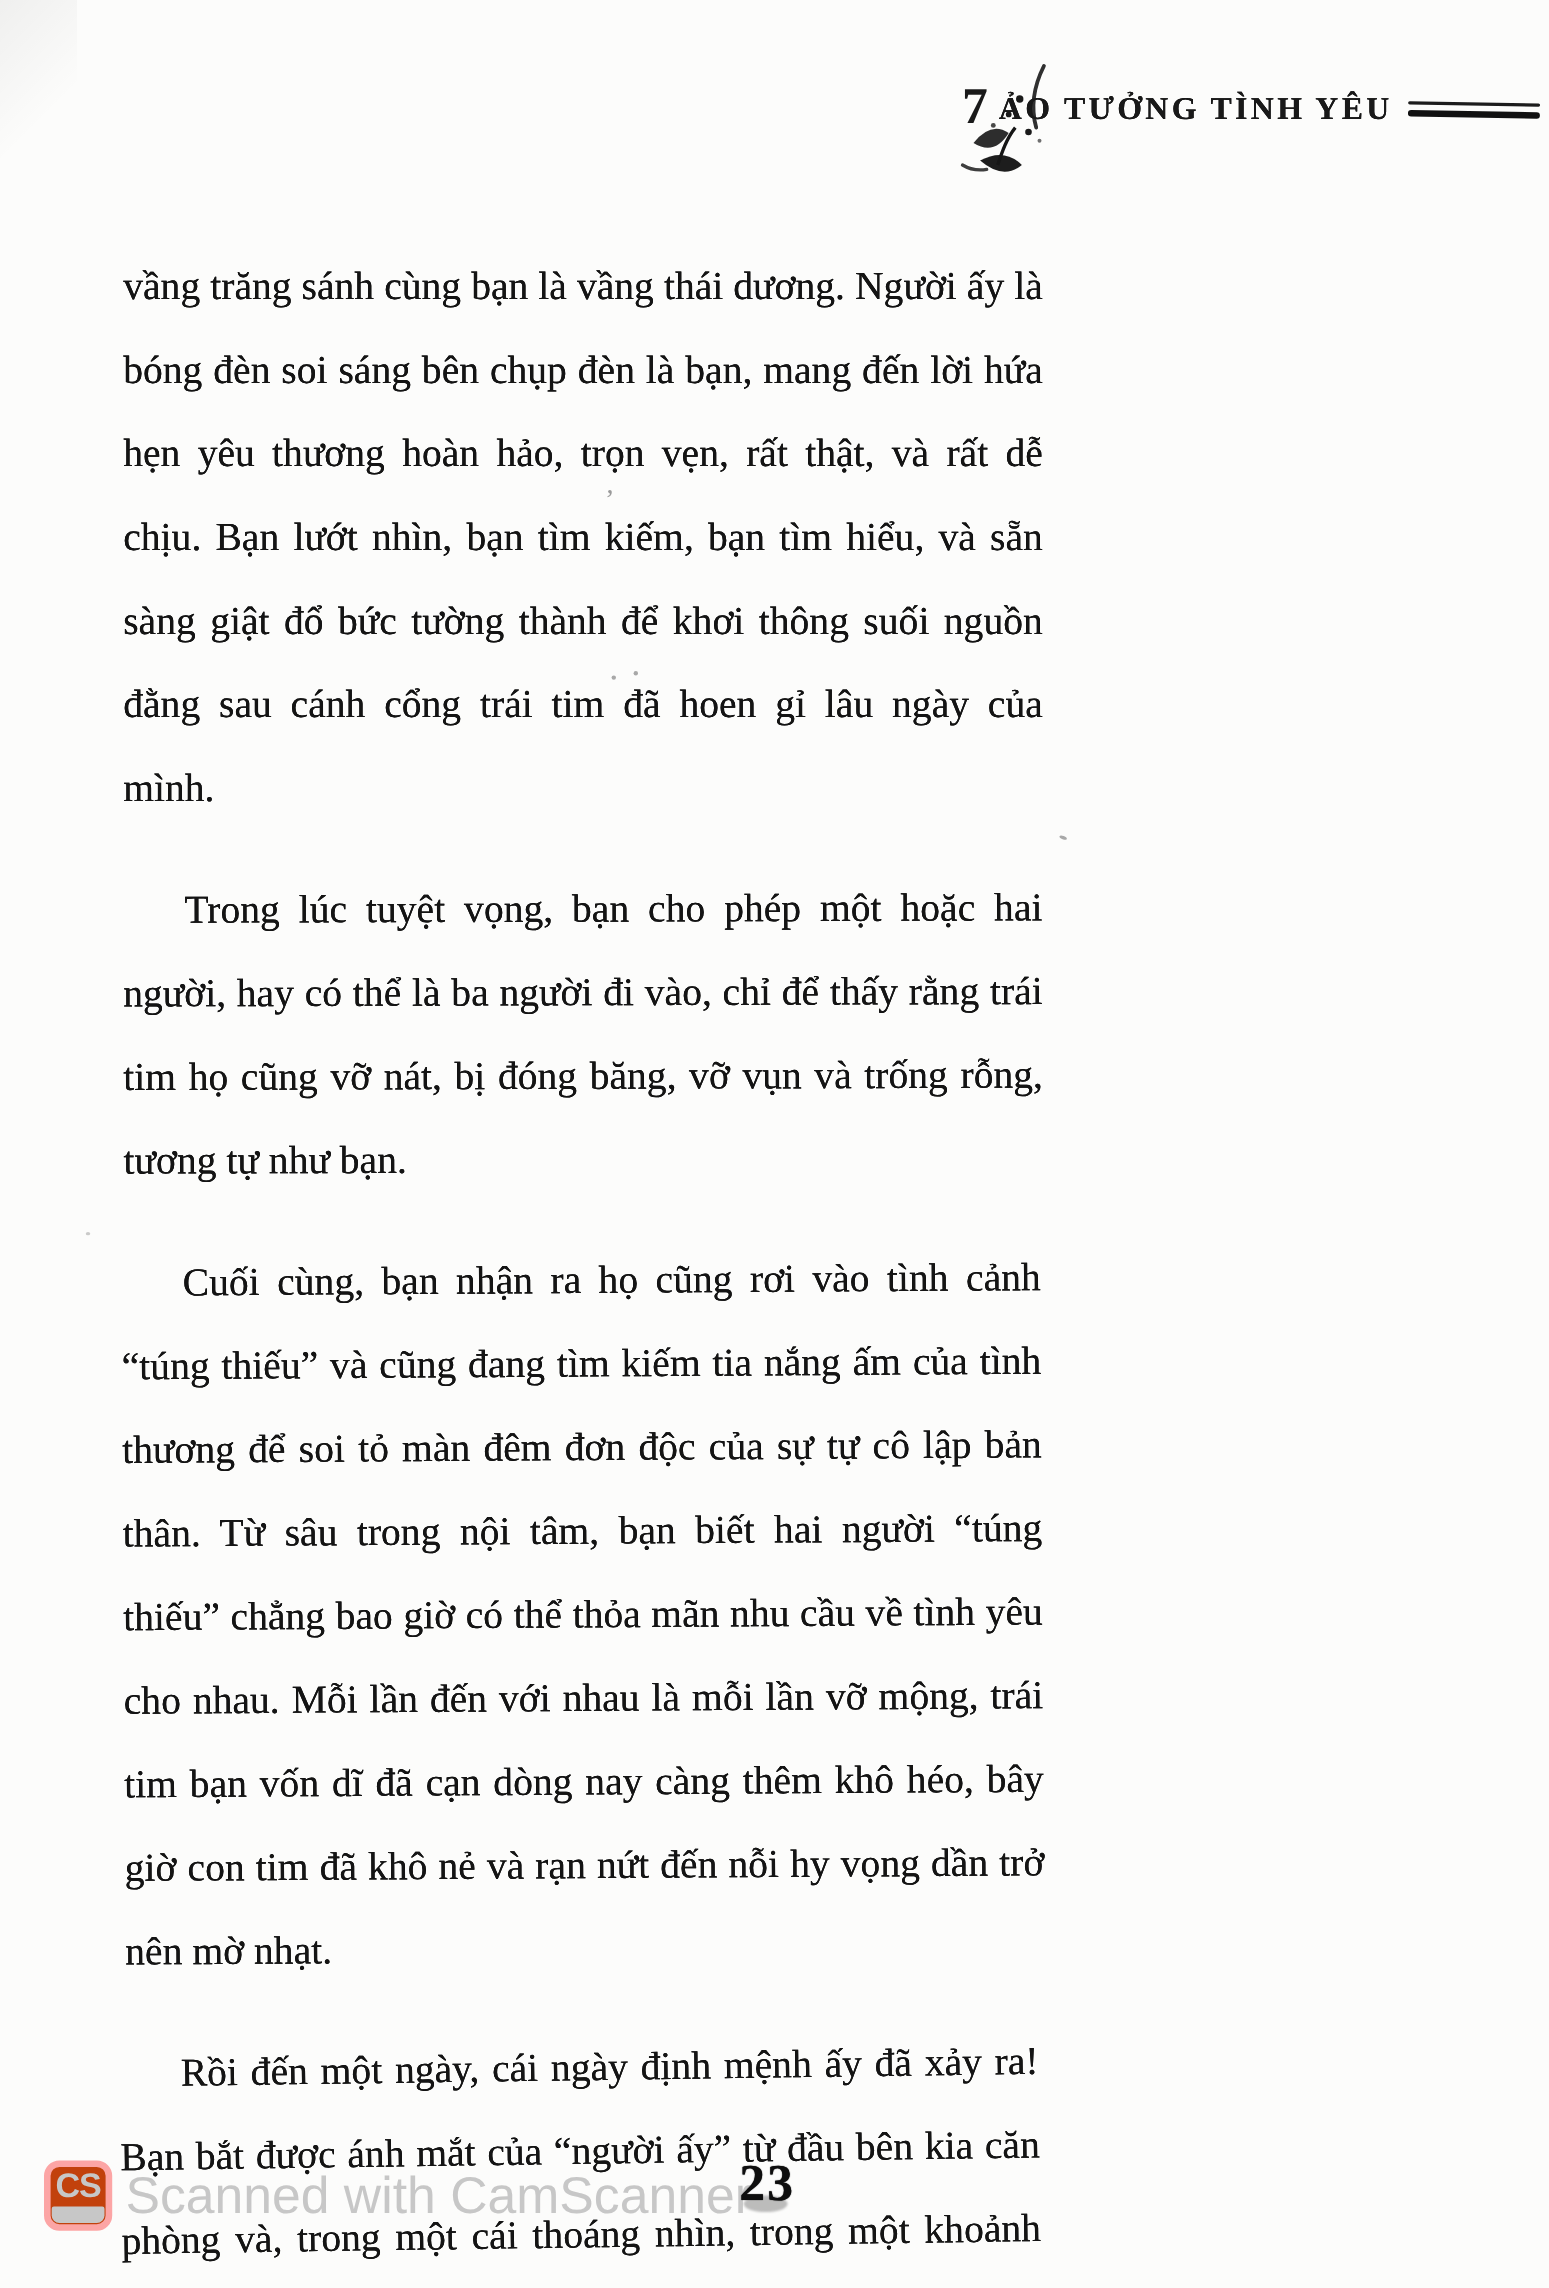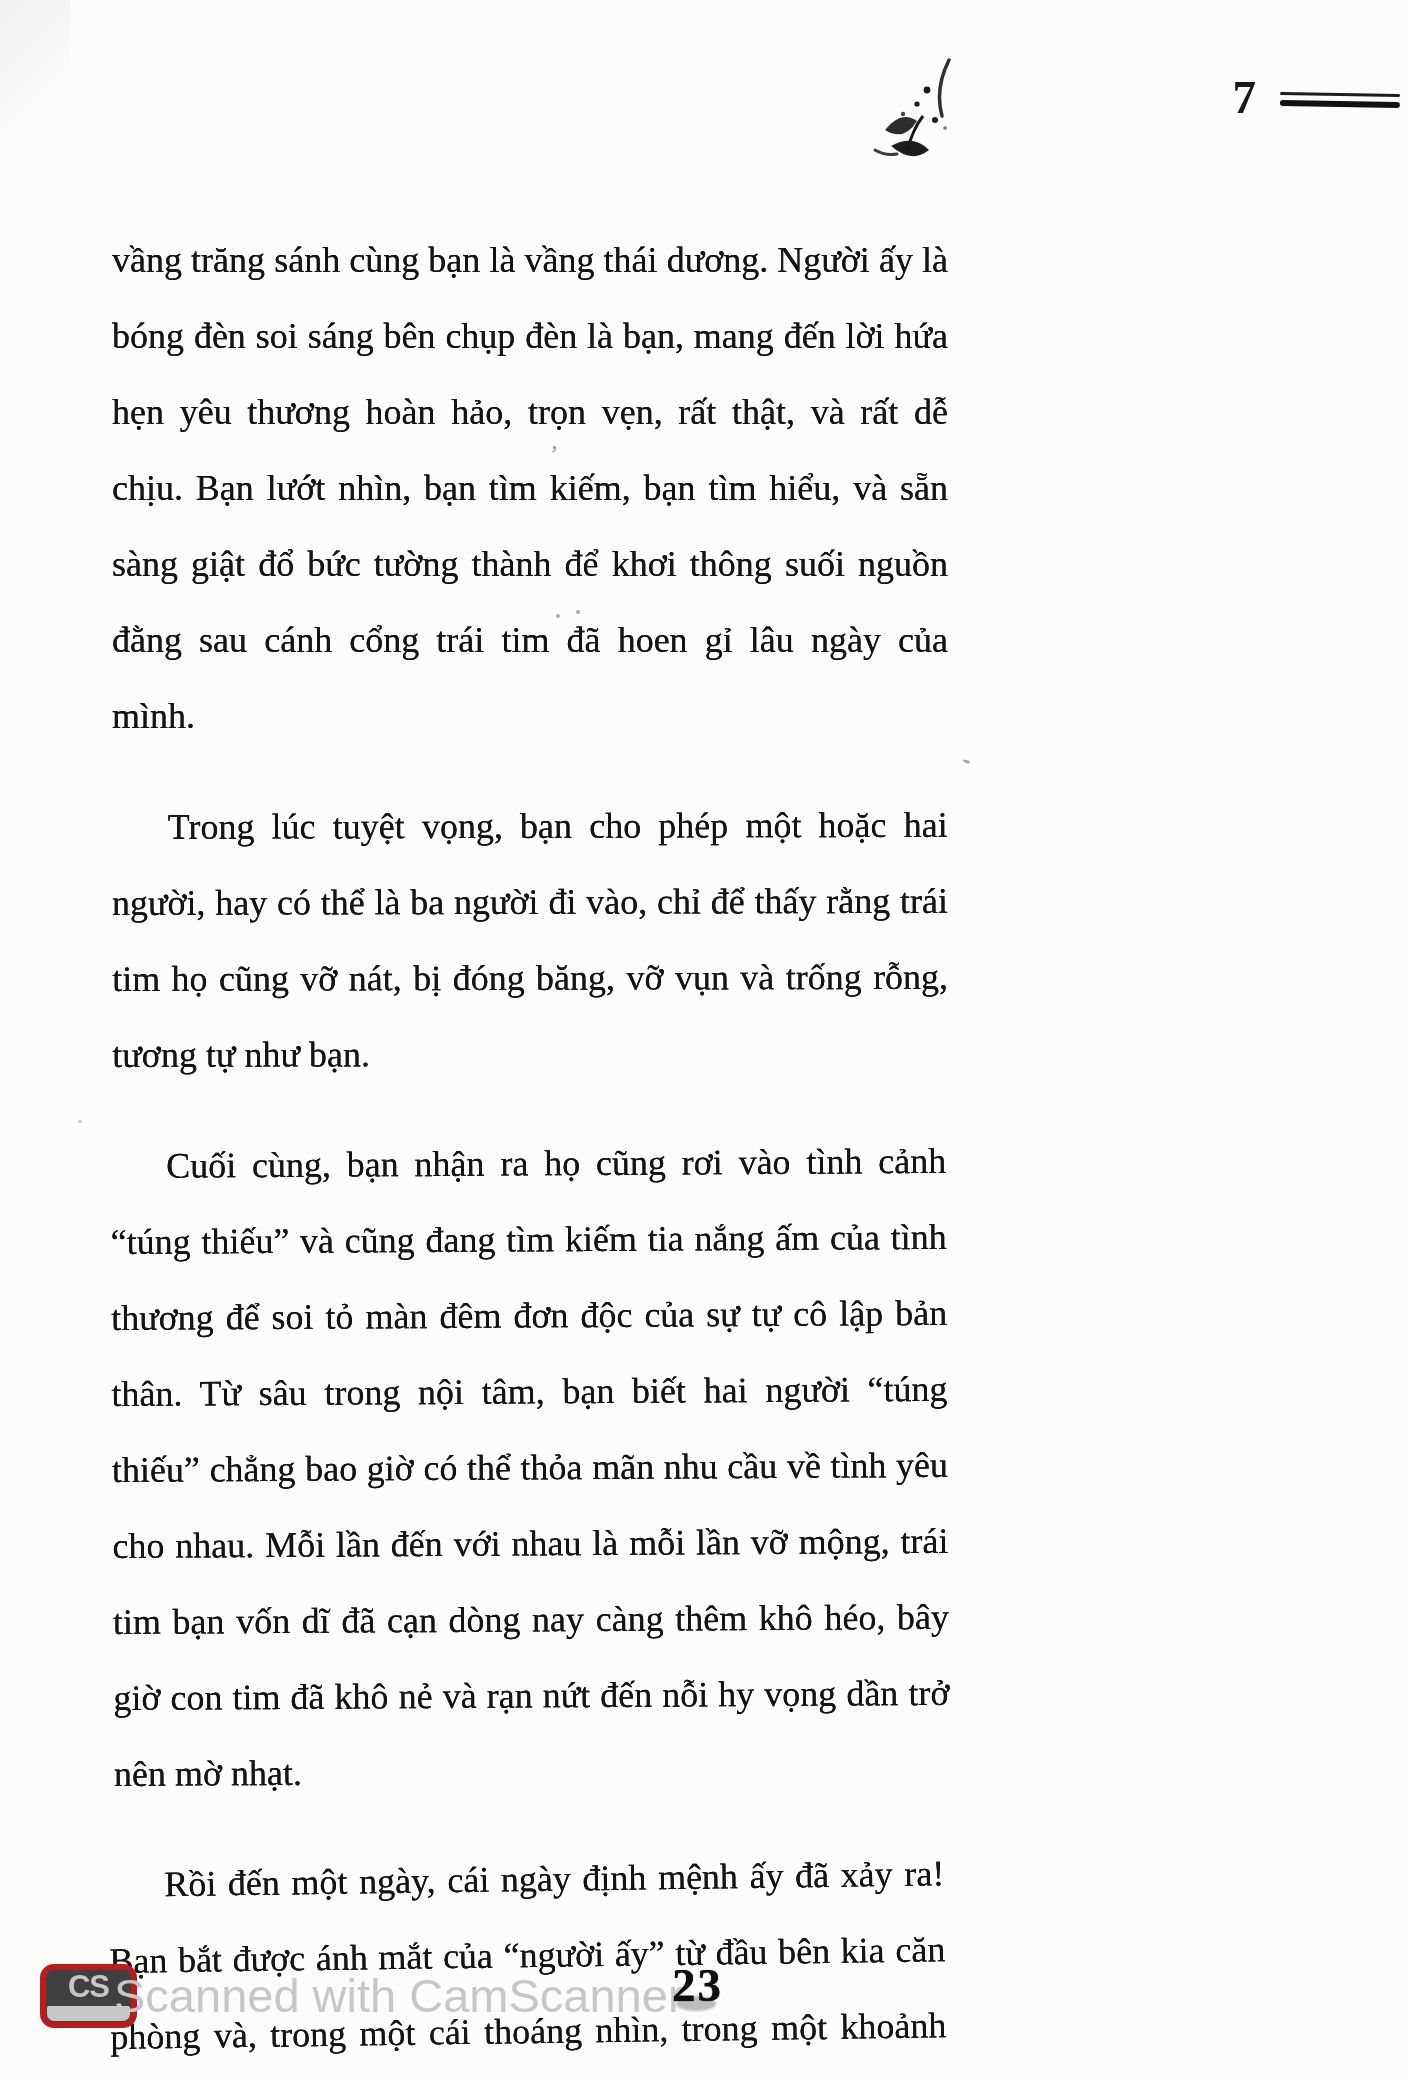--- a/index.html
+++ b/index.html
@@ -55,23 +55,22 @@
   .speck{position:absolute;background:#a8a8a8;border-radius:50%;}
   .speck-quote{
     position:absolute;color:#9a9a9a;font-size:26px;
     font-family:"Liberation Serif",serif;
   }
 
   
   .camscanner-logo{
     position:absolute;left:40px;top:1964px;
     width:50px;height:52px;
-    border:6px solid #b91c1c;border-radius:14px;
-    background:#404040;
-    padding-left:35px;
+    border:6px solid #fca5a5;border-radius:14px;
+    background:#c2410c;
   }
   .camscanner-logo .cs-letters{
     position:absolute;top:-1px;left:0;right:0;
     text-align:center;
     font-family:"Liberation Sans",sans-serif;
     font-weight:bold;font-size:31px;color:#c7c7c7;
     letter-spacing:-1px;
   }
   .camscanner-logo .cs-bar{
     position:absolute;left:1px;right:1px;bottom:1px;height:15px;
@@ -104,20 +103,21 @@
 </style>
 </head>
 <body>
 
 <div class="page">
 
   <div class="corner-shade"></div>
 
   <div class="header">
     <span class="chapter-number">7</span>
+    <span class="chapter-title">ẢO TƯỞNG TÌNH YÊU</span>
     <span class="header-rule">
       <span class="rule-thin" style="display:block"></span>
       <span class="rule-thick" style="display:block"></span>
     </span>
   </div>
 
   <svg class="ink-decoration" viewBox="0 0 120 110">
     <path d="M104,2 C95,20 92,40 97,58" fill="none" stroke="#1a1a1a" stroke-width="3.5" stroke-linecap="round" opacity="0.9"></path>
     <path d="M40,72 q16,-20 32,-9 q-13,21 -32,9" fill="#161616" opacity="0.9"></path>
     <path d="M46,88 q22,-12 38,4 q-17,14 -38,-4" fill="#111" opacity="0.95"></path>

